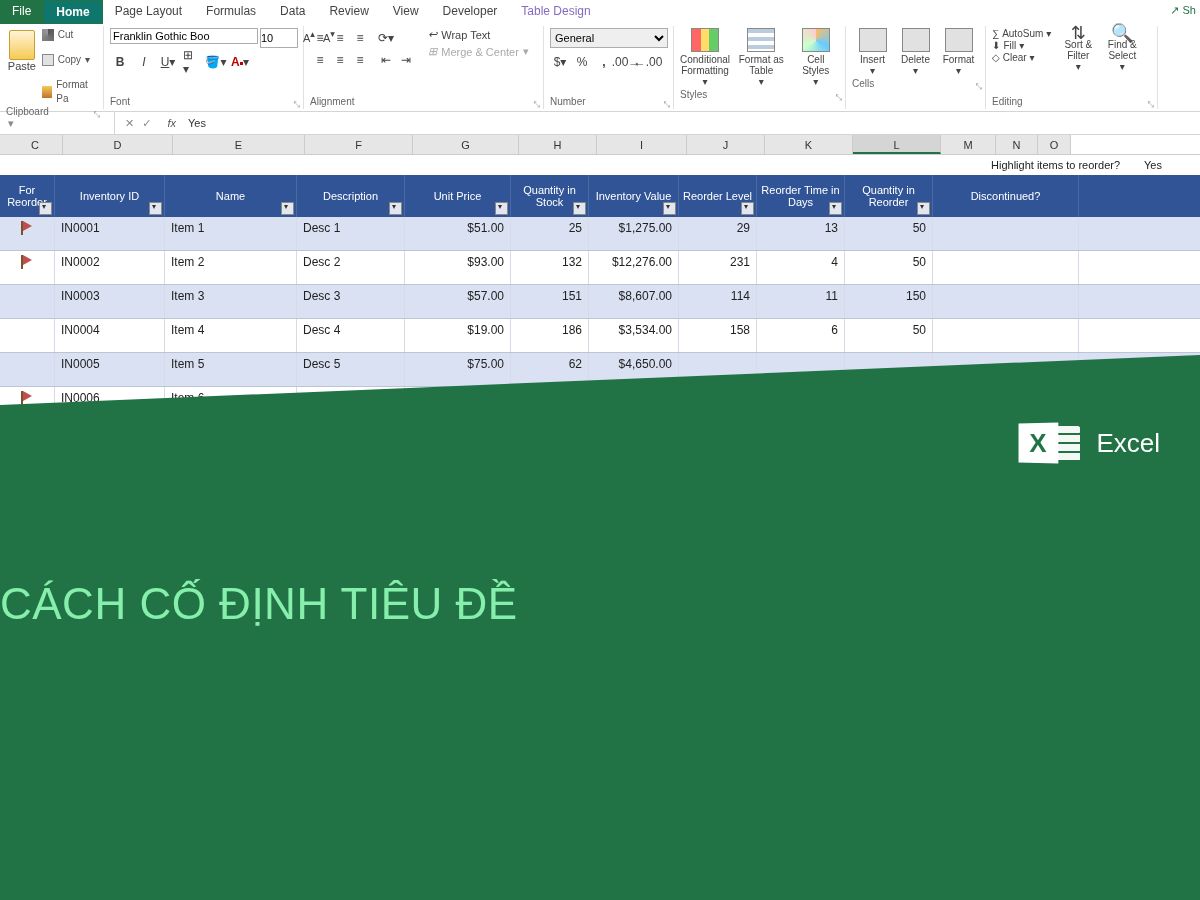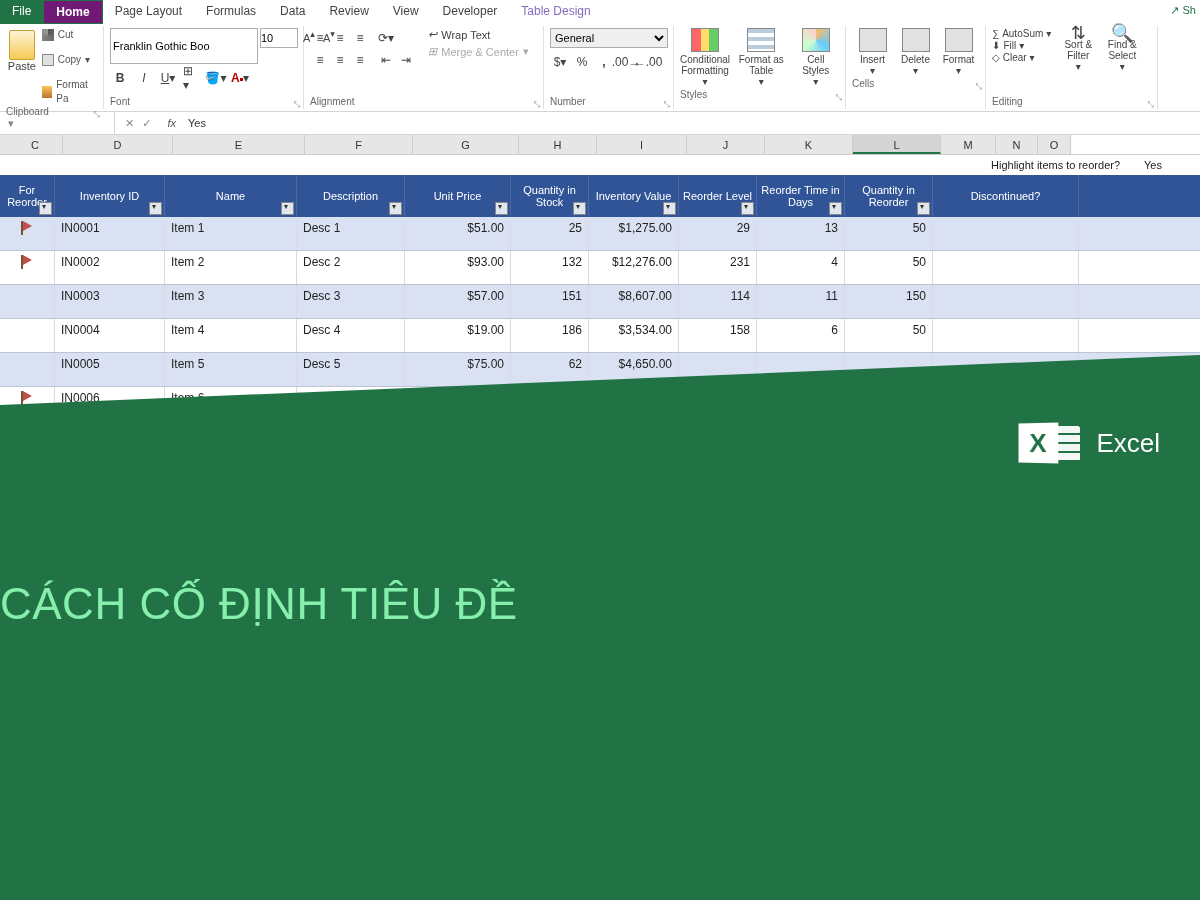--- a/index.html
+++ b/index.html
@@ -1,39 +1,39 @@
 <!DOCTYPE html>
 <html><head>
 <meta charset="utf-8">
 <style>
 * { box-sizing: border-box; margin: 0; padding: 0; font-family: "Segoe UI", Arial, sans-serif; }
 body { width: 1200px; height: 900px; background: #fff; overflow: hidden; position: relative; }
 
 .tabs { display: flex; background: #fff; height: 24px; font-size: 12px; }
 .tabs .tab { padding: 4px 12px; cursor: pointer; color: #444; }
 .tabs .file { background: #217346; color: #fff; }
-.tabs .active { background: #701a75; color: #fff; border: 1px solid #217346; font-weight: bold; }
+.tabs .active { background: #0f766e; color: #fff; border: 1px solid #217346; font-weight: bold; }
 .tabs .share { margin-left: auto; color: #217346; font-size: 11px; padding-right: 4px; }
 
 .ribbon { display: flex; background: #fff; border-bottom: 1px solid #d4d4d4; height: 88px; padding: 2px 0; font-size: 11px; color: #444; }
 .group { border-right: 1px solid #e1e1e1; padding: 2px 6px 0; display: flex; flex-direction: column; }
 .group .label { text-align: left; font-size: 10px; color: #666; margin-top: auto; padding-bottom: 2px; position: relative; }
 .group .label::after { content: "⤡"; font-size: 8px; position: absolute; right: -3px; bottom: -1px; color: #888; }
 
 .clip-group { width: 104px; }
 .clip-top { display: flex; gap: 4px; }
 .paste-btn { display: flex; flex-direction: column; align-items: center; width: 36px; cursor: pointer; }
 .paste-btn .icon { width: 26px; height: 30px; background: linear-gradient(#fff3d6,#f5ca55); border: 1px solid #c8a030; border-radius: 2px; margin-top: 2px; }
 .clip-side { display: flex; flex-direction: column; gap: 11px; font-size: 10px; color: #555; }
 .clip-side span { line-height: 14px; display: flex; align-items: center; gap: 4px; }
 .clip-side .mini { width: 12px; height: 12px; display: inline-block; }
 
 .font-group { width: 200px; }
 .font-row1 { display: flex; gap: 2px; }
-.font-sel { border: 1px solid #abadb3; font-size: 11px; height: 36px; padding: 1px 2px; flex: 1; }
+.font-sel { border: 1px solid #abadb3; font-size: 11px; height: 16px; padding: 1px 2px; flex: 1; }
 .size-sel { width: 38px; border: 1px solid #abadb3; height: 20px; font-size: 11px; }
 .aa { font-size: 11px; padding: 0 3px; cursor: pointer; }
 .font-row2 { display: flex; gap: 4px; margin-top: 4px; align-items: center; }
 .rb { width: 20px; height: 20px; display: flex; align-items: center; justify-content: center; cursor: pointer; font-size: 12px; border: 1px solid transparent; }
 .color-dd { width: 16px; height: 3px; display: inline-block; margin-bottom: -2px; }
 
 .align-group { width: 240px; }
 .align-top { display: flex; }
 .align-grid { display: flex; flex-direction: column; gap: 2px; }
 .align-row { display: flex; gap: 0; }

